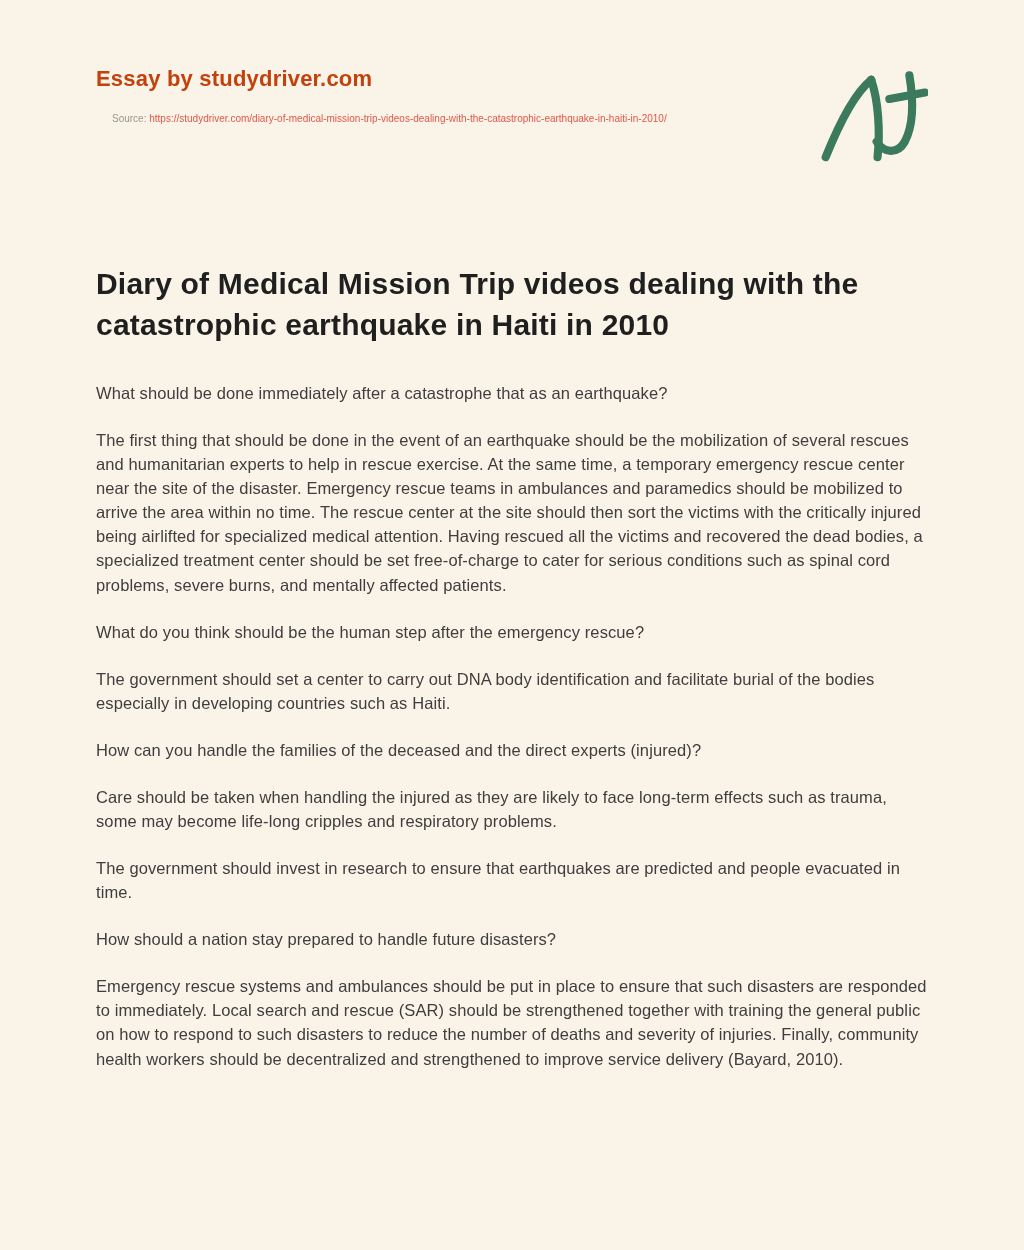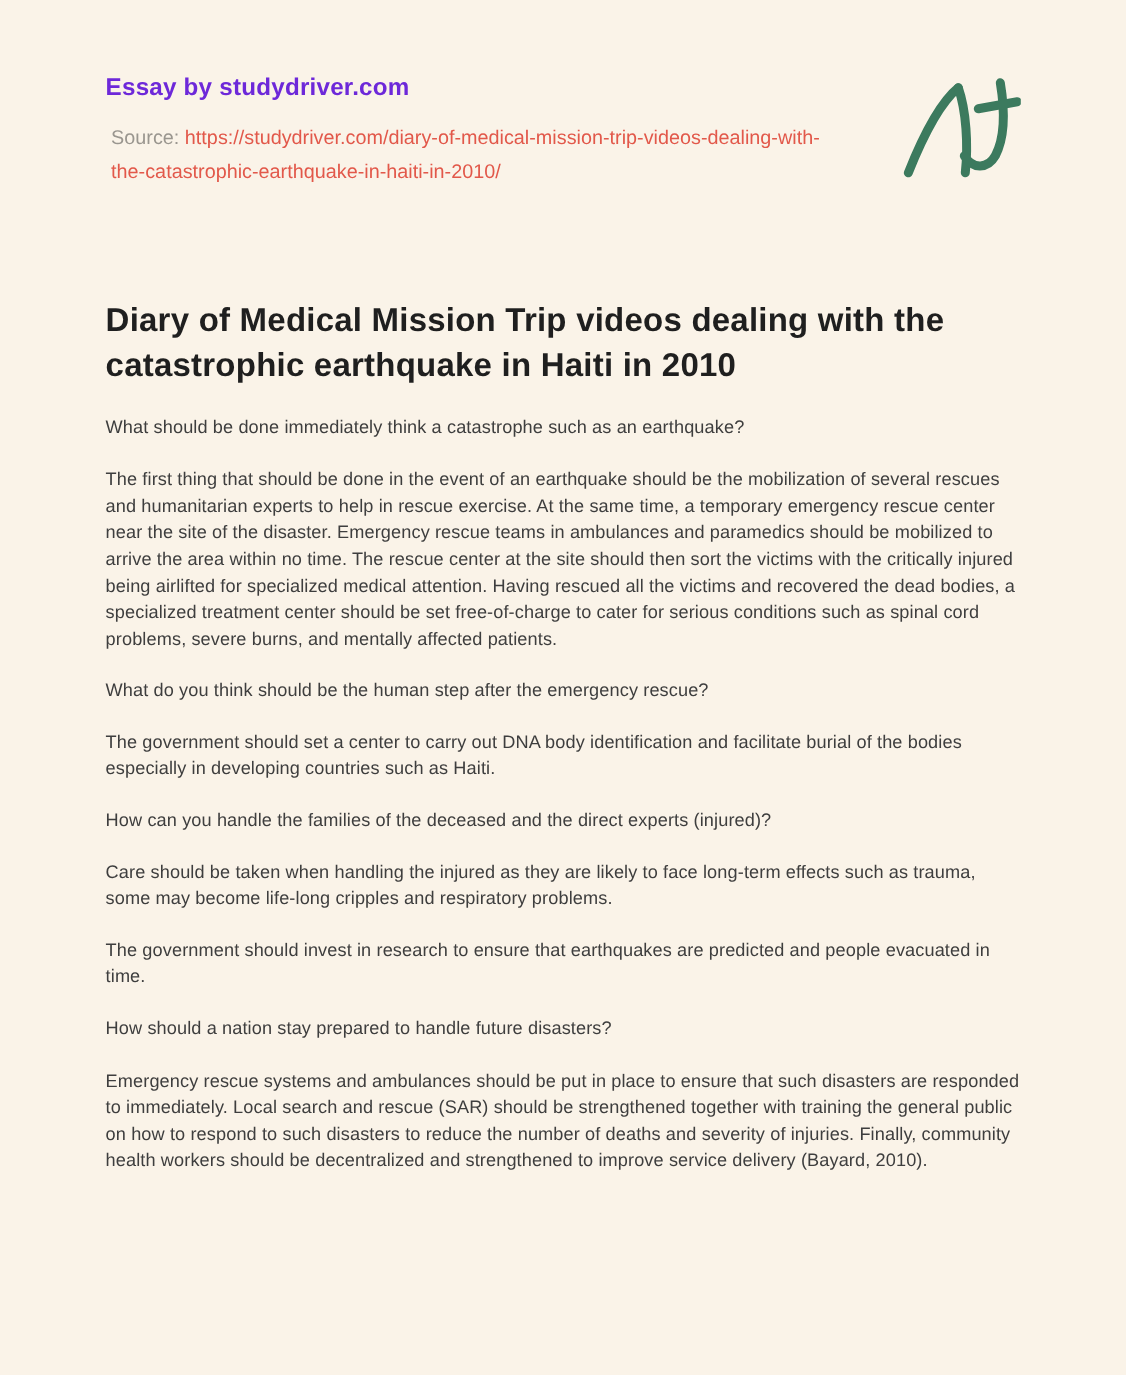--- a/index.html
+++ b/index.html
@@ -20,28 +20,28 @@
   }
   .header {
     display: flex;
     justify-content: space-between;
     align-items: flex-start;
   }
   .header-text { max-width: 680px; }
   .header-title {
     font-size: 22px;
     font-weight: 700;
-    color: #6d28d9;
+    color: #c2410c;
     margin: 0 0 18px 0;
     letter-spacing: 0.2px;
   }
   .source {
-    font-size: 18px;
+    font-size: 10px;
     line-height: 1.7;
-    margin: 5px;
+    margin: 16px;
     color: #9a968f;
     max-width: 655px;
   }
   .source a {
     color: #e2584a;
     text-decoration: none;
     cursor: pointer;
     word-break: break-word;
   }
   .logo {
@@ -49,21 +49,21 @@
     height: 100px;
     margin-top: 2px;
     flex: 0 0 auto;
   }
   .logo svg { width: 110px; height: 100px; display: block; }
   .essay-title {
     font-size: 30px;
     line-height: 1.35;
     font-weight: 700;
     color: #1f1f1f;
-    margin: 96px 0 24px 0;
+    margin: 96px 0 36px 0;
     letter-spacing: 0.2px;
     max-width: 800px;
   }
   .essay-body p {
     font-size: 16.5px;
     line-height: 1.46;
     margin: 0 0 23px 0;
     color: #3e3e3e;
     letter-spacing: 0.1px;
     max-width: 836px;
@@ -91,21 +91,21 @@
 
         <path d="M100 8 C105 38 104 64 95 81 C87 95 72 94 64 81" stroke="#3c7a5e" stroke-width="9" stroke-linecap="round" fill="none"></path>
         <path d="M78 34 L117 27" stroke="#3c7a5e" stroke-width="9" stroke-linecap="round" fill="none"></path>
       </svg>
     </div>
   </div>
 
   <h1 class="essay-title">Diary of Medical Mission Trip videos dealing with the catastrophic earthquake in Haiti in 2010</h1>
 
   <div class="essay-body">
-      <p>What should be done immediately think a catastrophe such as an earthquake?</p>
+      <p>What should be done immediately after a catastrophe that as an earthquake?</p>
       <p>The first thing that should be done in the event of an earthquake should be the mobilization of several rescues and humanitarian experts to help in rescue exercise. At the same time, a temporary emergency rescue center near the site of the disaster. Emergency rescue teams in ambulances and paramedics should be mobilized to arrive the area within no time. The rescue center at the site should then sort the victims with the critically injured being airlifted for specialized medical attention. Having rescued all the victims and recovered the dead bodies, a specialized treatment center should be set free-of-charge to cater for serious conditions such as spinal cord problems, severe burns, and mentally affected patients.</p>
       <p>What do you think should be the human step after the emergency rescue?</p>
       <p>The government should set a center to carry out DNA body identification and facilitate burial of the bodies especially in developing countries such as Haiti.</p>
       <p>How can you handle the families of the deceased and the direct experts (injured)?</p>
       <p>Care should be taken when handling the injured as they are likely to face long-term effects such as trauma, some may become life-long cripples and respiratory problems.</p>
       <p>The government should invest in research to ensure that earthquakes are predicted and people evacuated in time.</p>
       <p>How should a nation stay prepared to handle future disasters?</p>
       <p>Emergency rescue systems and ambulances should be put in place to ensure that such disasters are responded to immediately. Local search and rescue (SAR) should be strengthened together with training the general public on how to respond to such disasters to reduce the number of deaths and severity of injuries. Finally, community health workers should be decentralized and strengthened to improve service delivery (Bayard, 2010).</p>
     </div>
 

